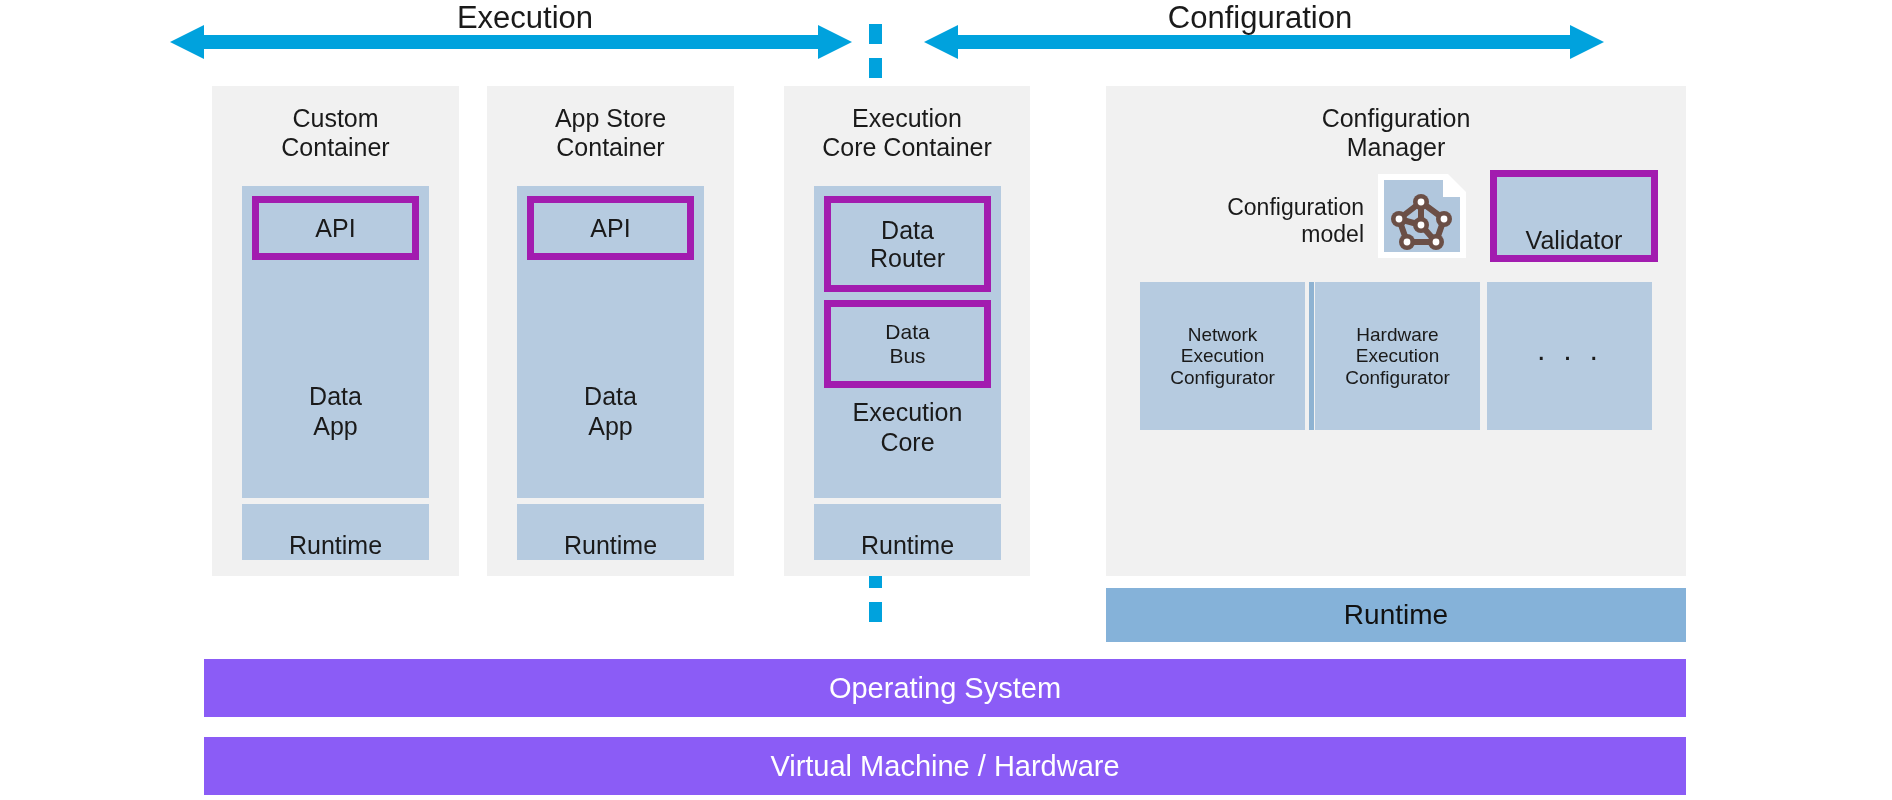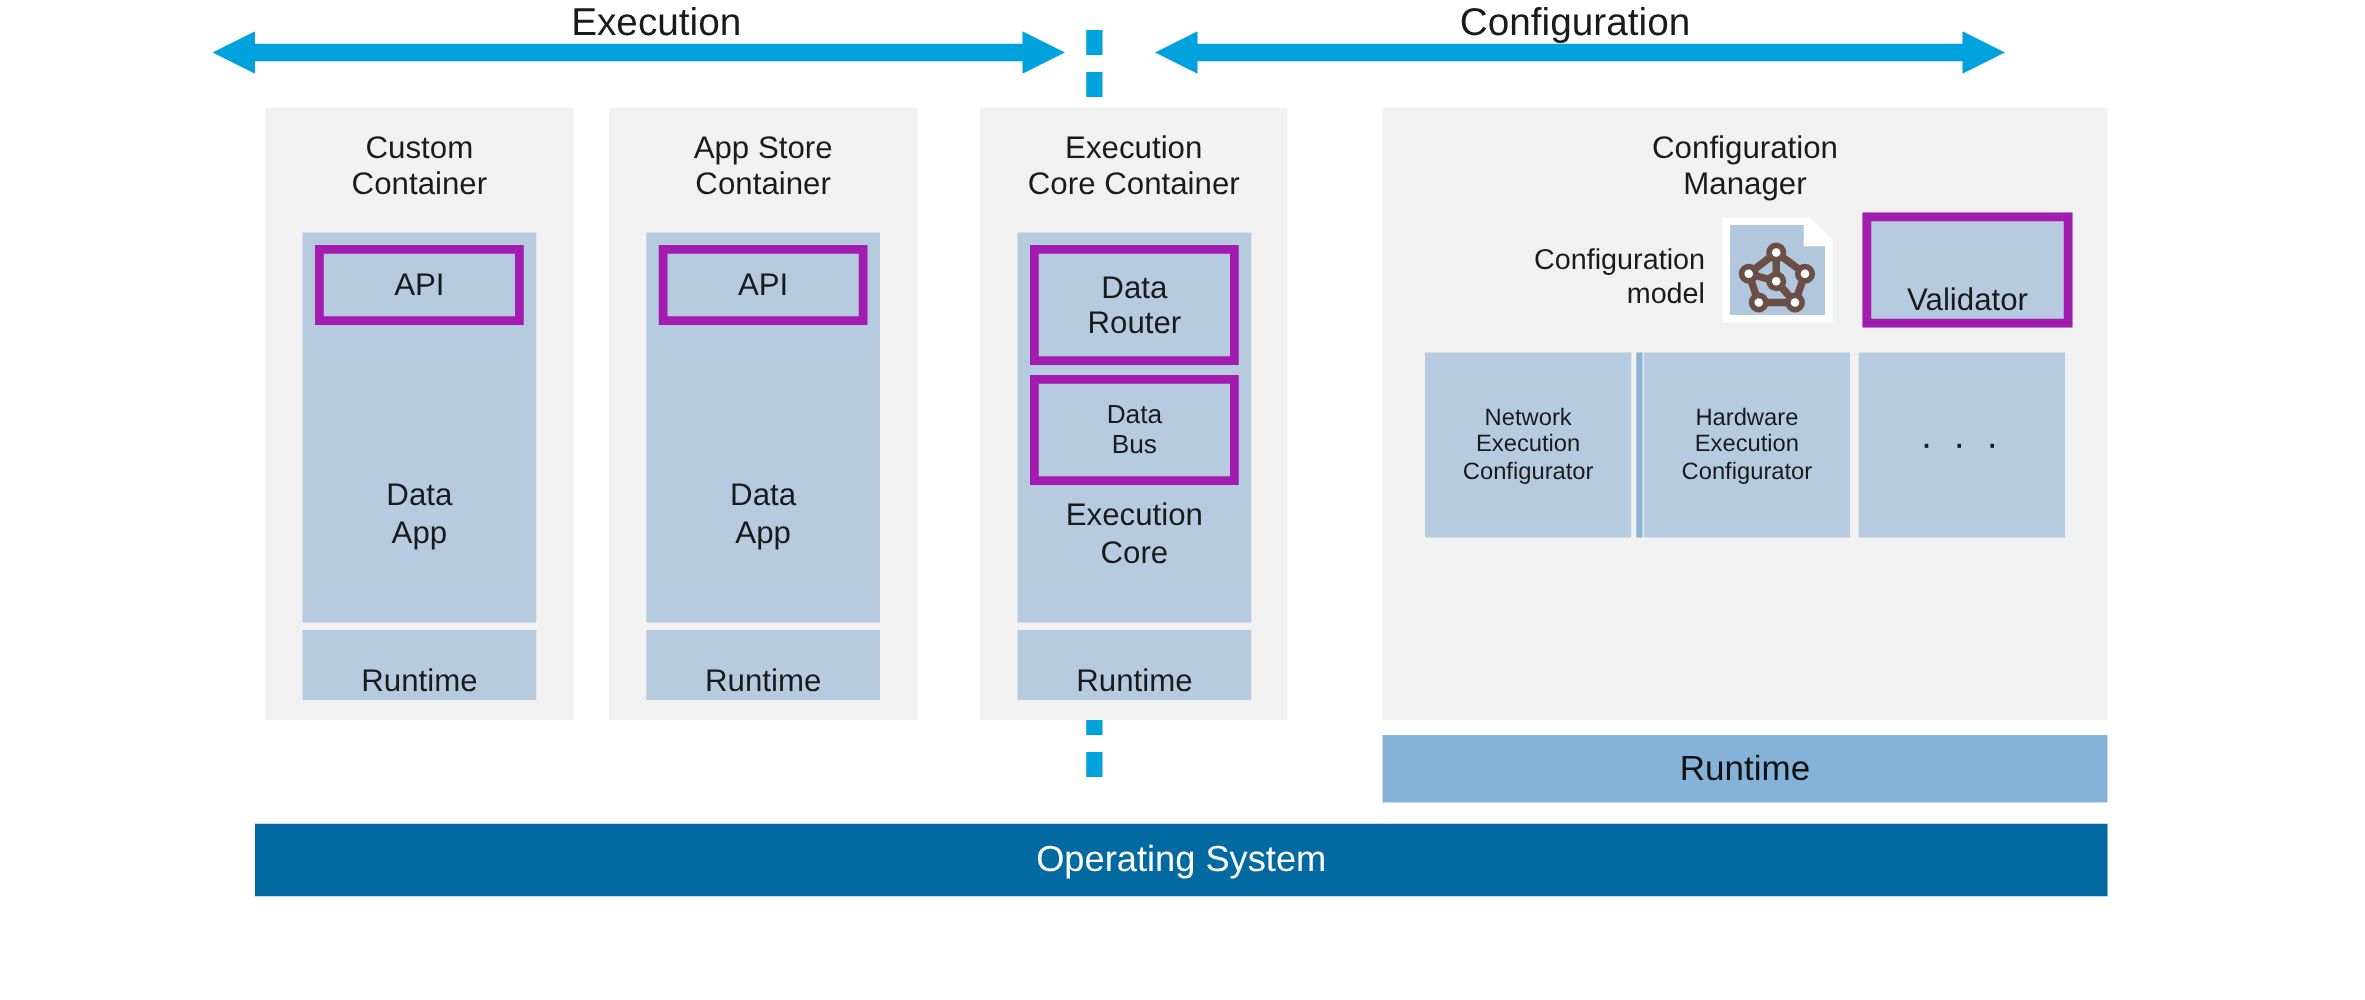--- a/index.html
+++ b/index.html
@@ -50,21 +50,21 @@
     width:100%;height:100%;
   }
   .blk-label.sm{font-size:21px;}
   .blk-label.xs{font-size:19px;}
 
   
   .framed{background:#b6cbe0;border:7px solid #a21caf;}
 
   
   .bar-steel{background:#85b2d9;}
-  .bar-cyan{background:#0369a1;}
+  .bar-cyan{background:#8b5cf6;}
   .bar-steel .bl{font-size:28px;color:#111;}
   .bar-cyan .bl{font-size:29px;color:#ffffff;}
   .bar-steel,.bar-cyan{display:flex;align-items:center;justify-content:center;}
   .cfg-label{
     font-size:23px;line-height:1.16;color:#1a1a1a;text-align:right;
   }
   .dots{font-size:30px;letter-spacing:4px;color:#1a1a1a;}
   .vdiv{position:absolute;background:#8fb3d2;}
 </style>
 </head>
@@ -256,14 +256,17 @@
 
 
   <div class="abs bar-steel" style="left:1106px;top:588px;width:580px;height:54px;">
     <span class="bl">Runtime</span>
   </div>
 
   <div class="abs bar-cyan" style="left:204px;top:659px;width:1482px;height:58px;">
     <span class="bl">Operating System</span>
   </div>
 
+  <div class="abs bar-cyan" style="left:204px;top:737px;width:1482px;height:58px;">
+    <span class="bl">Virtual Machine / Hardware</span>
+  </div>
 
 </div>
 
 </body></html>

